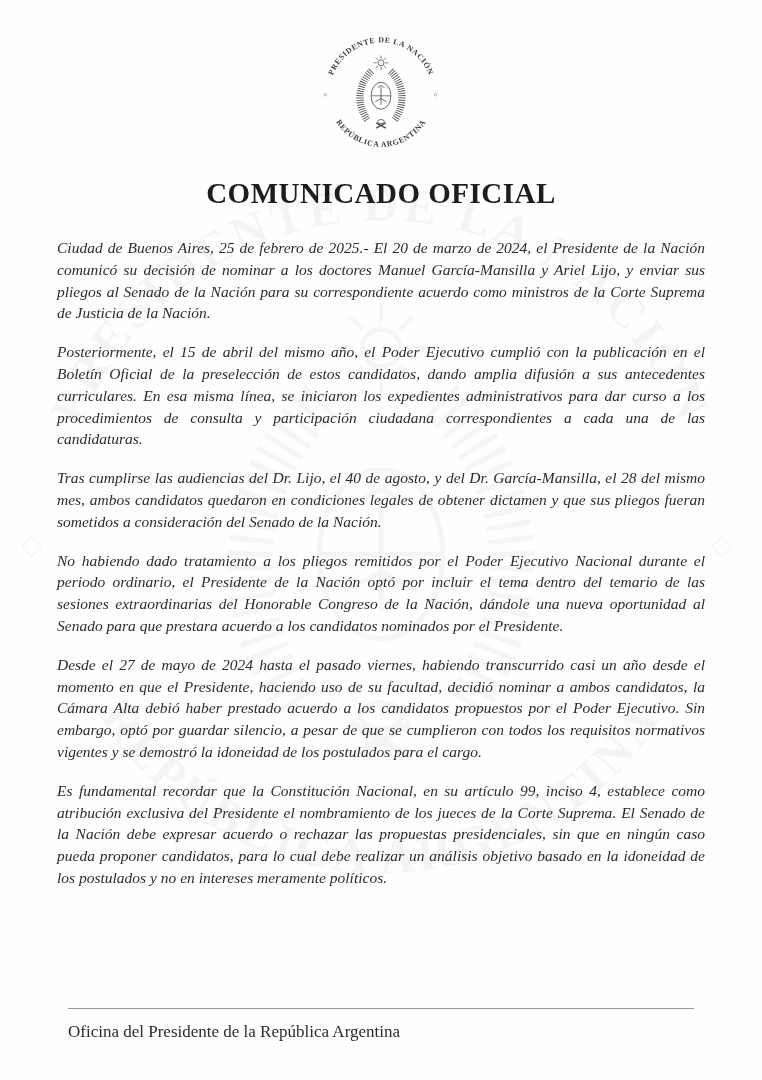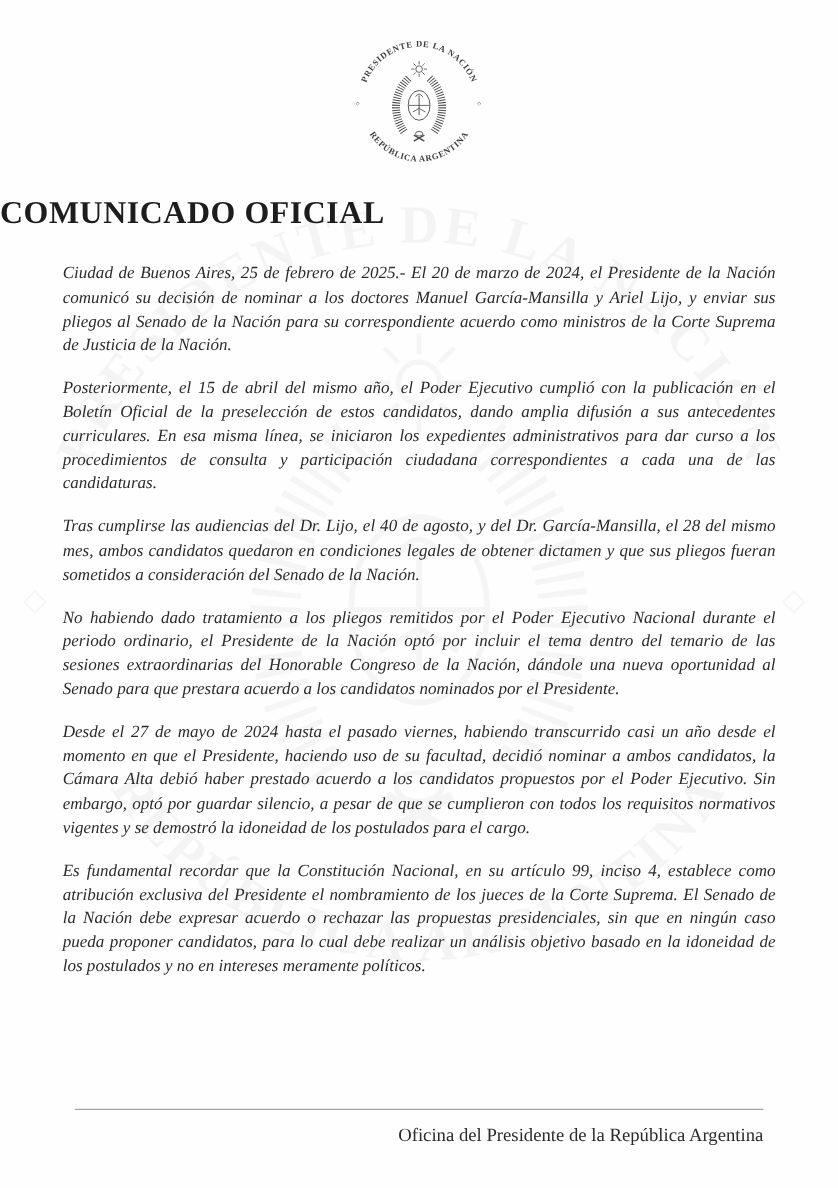--- a/index.html
+++ b/index.html
@@ -26,20 +26,21 @@
   .header { text-align: center; padding-top: 34px; position: relative; z-index: 2; }
   .seal { width: 120px; height: 120px; display: inline-block; }
 
   .title {
     font-size: 29px;
     font-weight: bold;
     letter-spacing: 0.5px;
     color: #1d1d1d;
     margin-top: 19px;
     position: relative; z-index: 2;
+    text-align: center;
     font-family: "Liberation Serif", serif;
   }
 
   .content {
     position: relative; z-index: 2;
     margin: 27px 57px 0 57px;
   }
   .para {
     font-size: 15.5px;
     line-height: 21.8px;
@@ -48,21 +49,21 @@
     color: #2b2b2b;
     font-style: italic;
   }
 
   .footer {
     position: absolute;
     left: 68px; right: 68px;
     bottom: 38px;
     border-top: 1px solid #979797;
     padding-top: 13px;
-    text-align: right;
+    text-align: left;
     font-size: 17px;
     color: #2b2b2b;
     z-index: 2;
   }
 
   
   .seal-arc-text {
     font-family: "Liberation Serif", serif;
     font-size: 13px;
     font-weight: 600;

